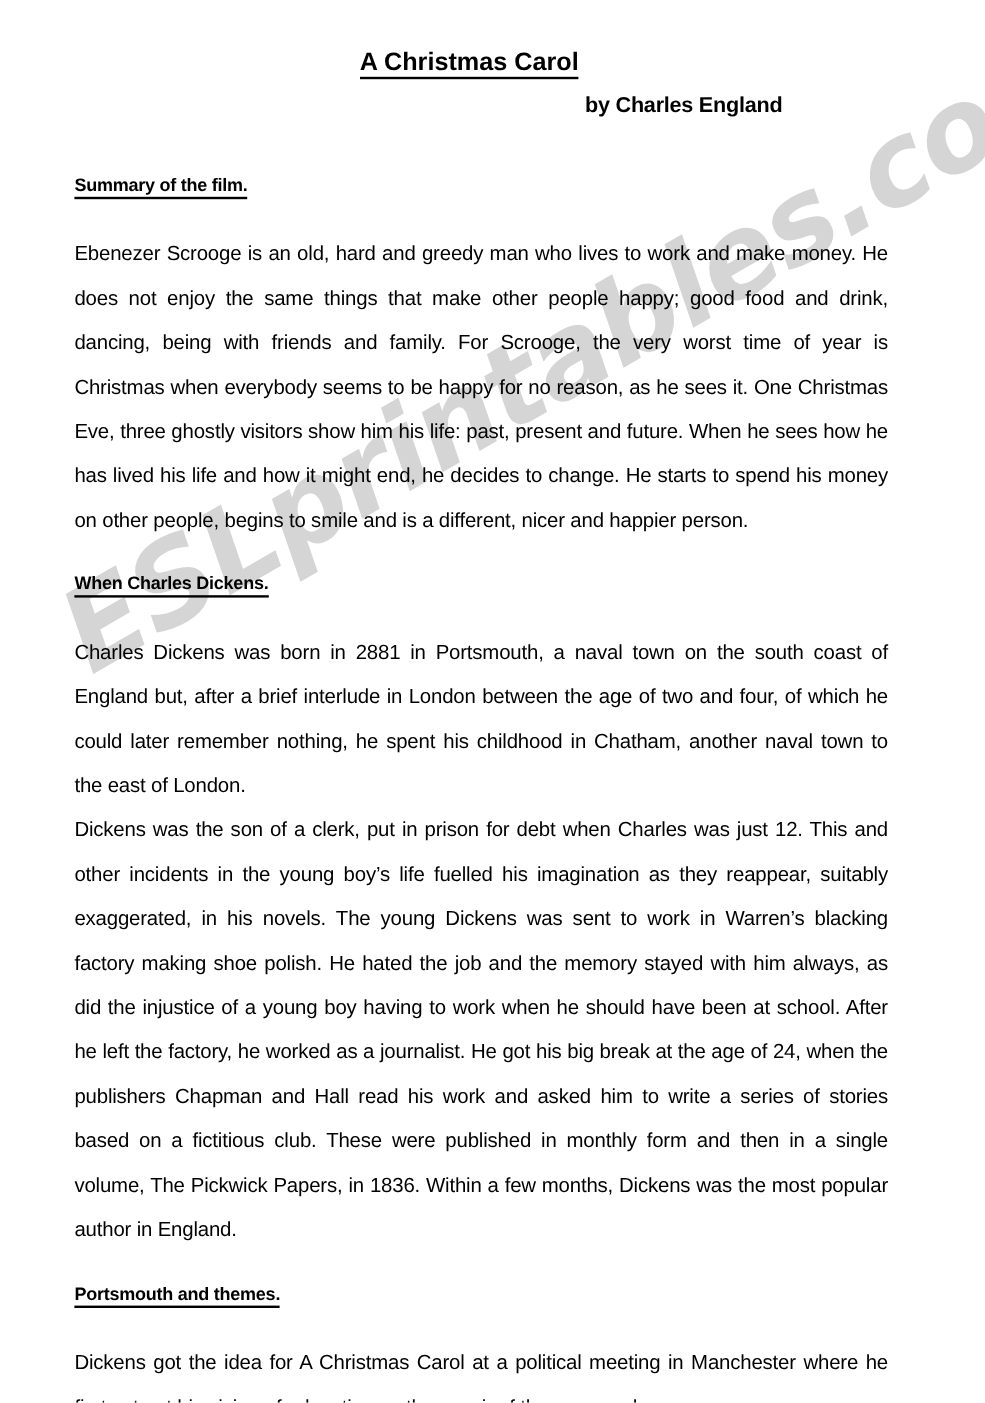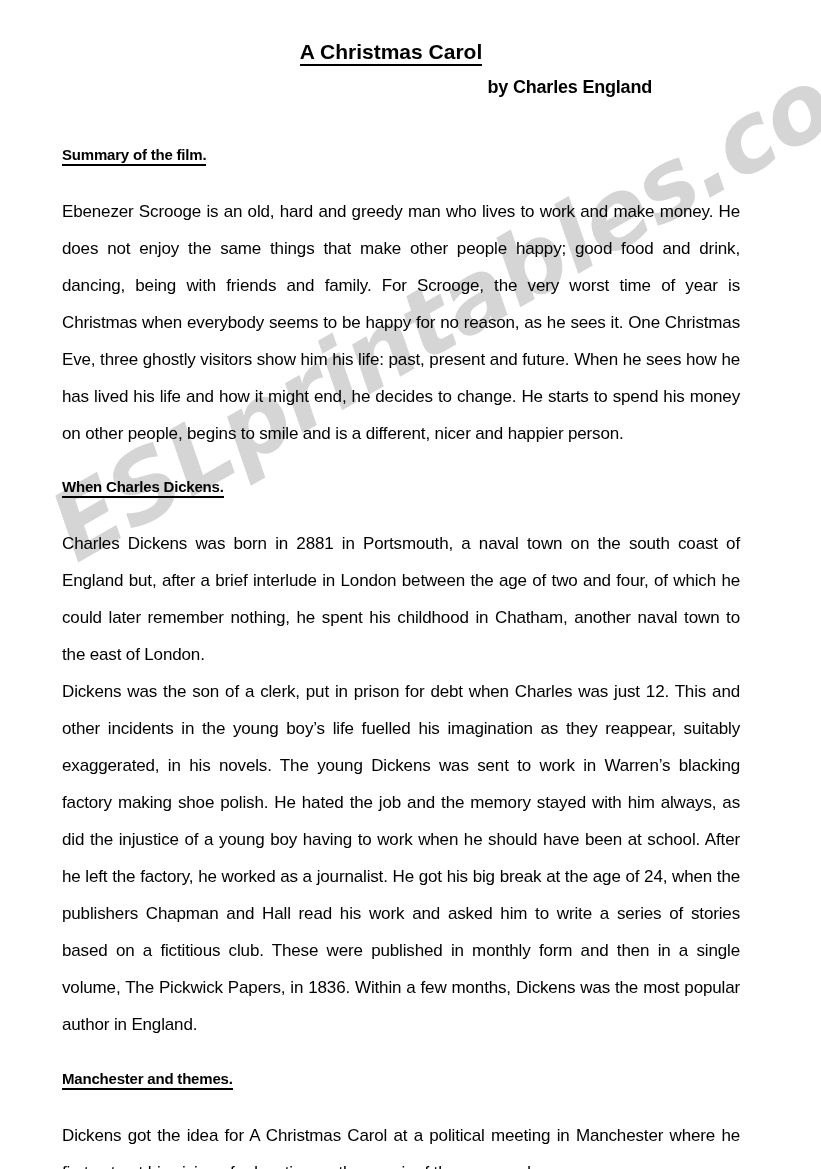--- a/index.html
+++ b/index.html
@@ -120,18 +120,18 @@
 
     <div class="sp-h3"></div>
 
     <div class="section-heading"><span>When Charles Dickens.</span></div>
     <div class="sp-h4"></div>
     <p class="body-para">Charles Dickens was born in 2881 in Portsmouth, a naval town on the south coast of England but, after a brief interlude in London between the age of two and four, of which he could later remember nothing, he spent his childhood in    Chatham, another naval town to the east of London.</p>
     <p class="body-para">Dickens was the son of a clerk, put in prison for debt when Charles was just 12. This and other incidents in the young boy’s life fuelled his imagination as they reappear, suitably exaggerated, in his novels. The young Dickens was sent to work in Warren’s blacking factory making shoe polish. He hated the job and the memory stayed with him always, as did the injustice of a young boy having to work when he should have been at school. After he left the factory, he worked as a journalist. He got his big break at the age of 24, when the publishers Chapman and Hall read his work and asked him to write a series of stories based on a fictitious club. These were published in monthly form and then in a single volume, The Pickwick Papers, in 1836. Within a few months, Dickens was the most popular author in England.</p>
 
     <div class="sp-h5"></div>
 
-    <div class="section-heading"><span>Manchester and themes.</span></div>
+    <div class="section-heading"><span>Portsmouth and themes.</span></div>
     <div class="sp-h6"></div>
     <p class="body-para">Dickens got the idea for A Christmas Carol at a political meeting in Manchester where he first set out his vision of education as the savoir of the poor, and</p>
 
   </div>
 </div>
 
 </body></html>

